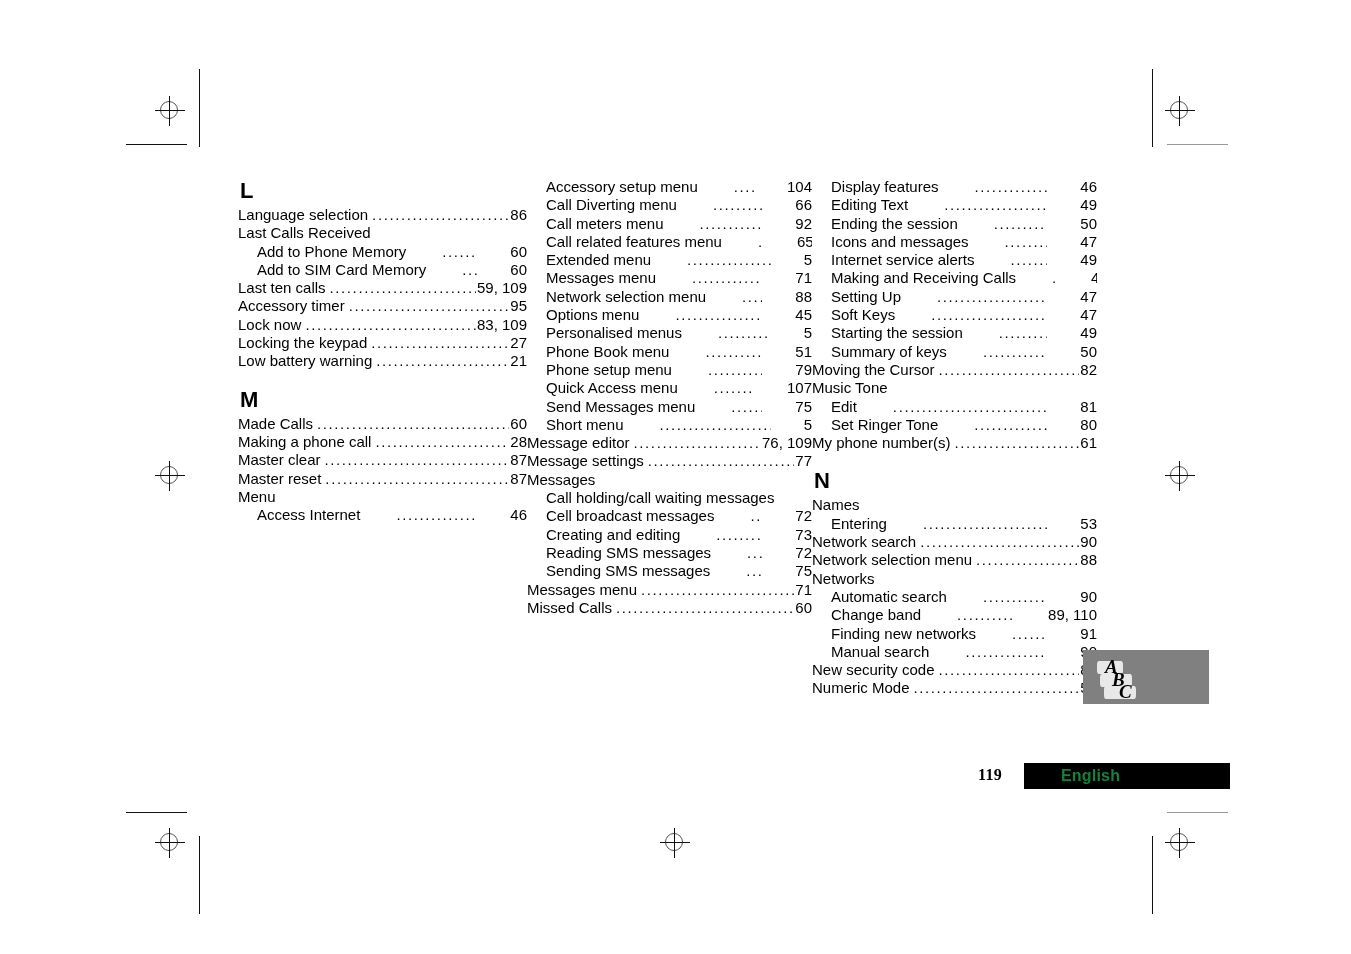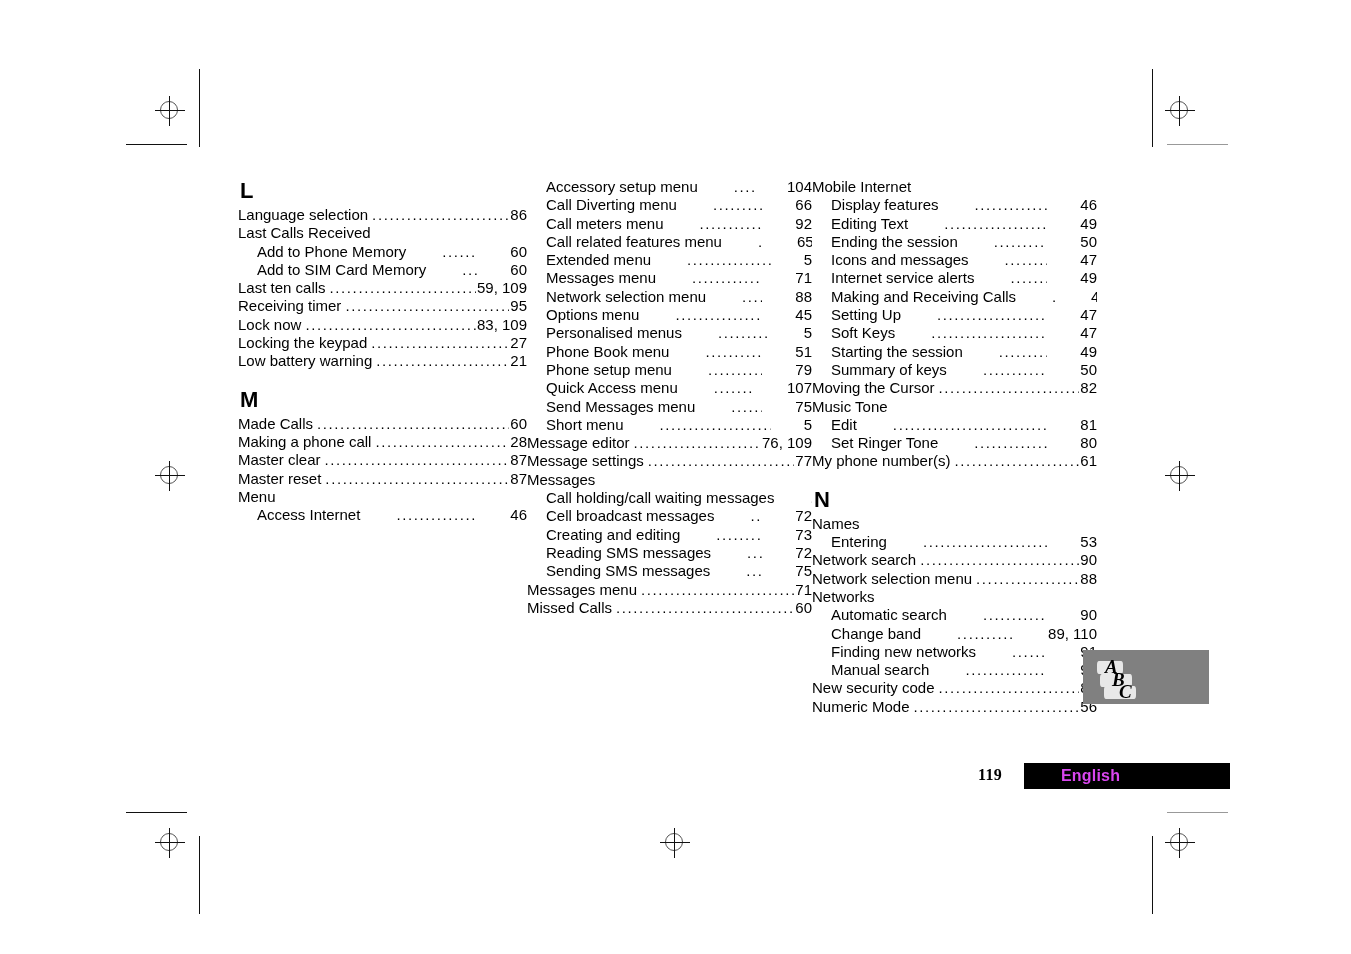--- a/index.html
+++ b/index.html
@@ -157,21 +157,21 @@
     left: 46px;
     top: 0;
     width: 206px;
     height: 26px;
     background: #000000;
   }
   .footer .lang-bar span {
     position: absolute;
     left: 37px;
     top: 4px;
-    color: #d946ef;
+    color: #15803d;
     font-size: 16px;
     font-weight: bold;
     letter-spacing: 0.2px;
   }
 </style>
 </head>
 <body>
 
 <div class="reg-mark" style="left:153px; top:94px;">
   <div class="circ"></div>
@@ -244,21 +244,21 @@
         <span class="label">Add to SIM Card Memory</span>
         <span class="leader">..........................................................................................</span>
         <span class="page">60</span>
       </div>
       <div class="entry lvl1">
         <span class="label">Last ten calls</span>
         <span class="leader">..........................................................................................</span>
         <span class="page">59, 109</span>
       </div>
       <div class="entry lvl1">
-        <span class="label">Receiving timer</span>
+        <span class="label">Accessory timer</span>
         <span class="leader">..........................................................................................</span>
         <span class="page">95</span>
       </div>
       <div class="entry lvl1">
         <span class="label">Lock now</span>
         <span class="leader">..........................................................................................</span>
         <span class="page">83, 109</span>
       </div>
       <div class="entry lvl1">
         <span class="label">Locking the keypad</span>
@@ -418,25 +418,20 @@
         <span class="leader">..........................................................................................</span>
         <span class="page">71</span>
       </div>
       <div class="entry lvl1">
         <span class="label">Missed Calls</span>
         <span class="leader">..........................................................................................</span>
         <span class="page">60</span>
       </div>
     </div>
     <div class="col col-3">
-      <div class="entry lvl1 noleader">
-        <span class="label">Mobile Internet</span>
-        <span class="leader">..........................................................................................</span>
-        <span class="page"></span>
-      </div>
       <div class="entry lvl2">
         <span class="label">Display features</span>
         <span class="leader">..........................................................................................</span>
         <span class="page">46</span>
       </div>
       <div class="entry lvl2">
         <span class="label">Editing Text</span>
         <span class="leader">..........................................................................................</span>
         <span class="page">49</span>
       </div>

